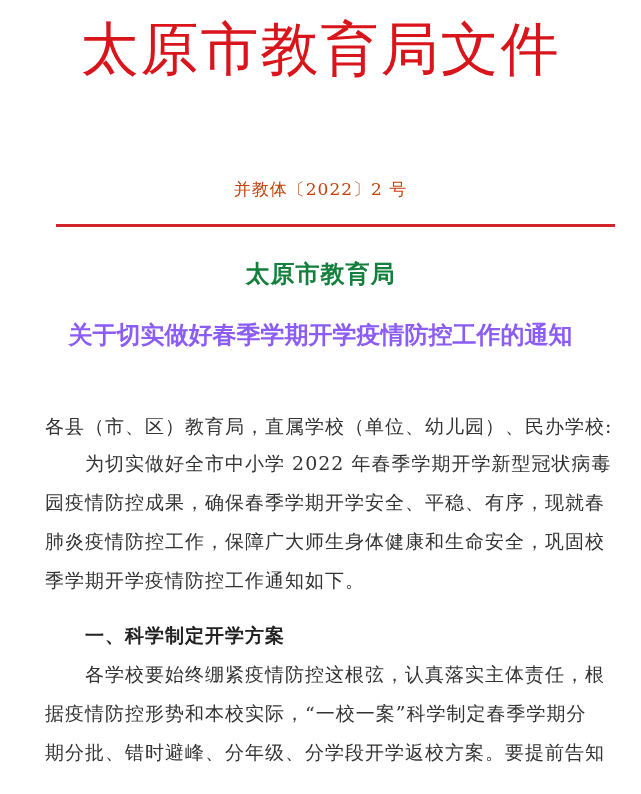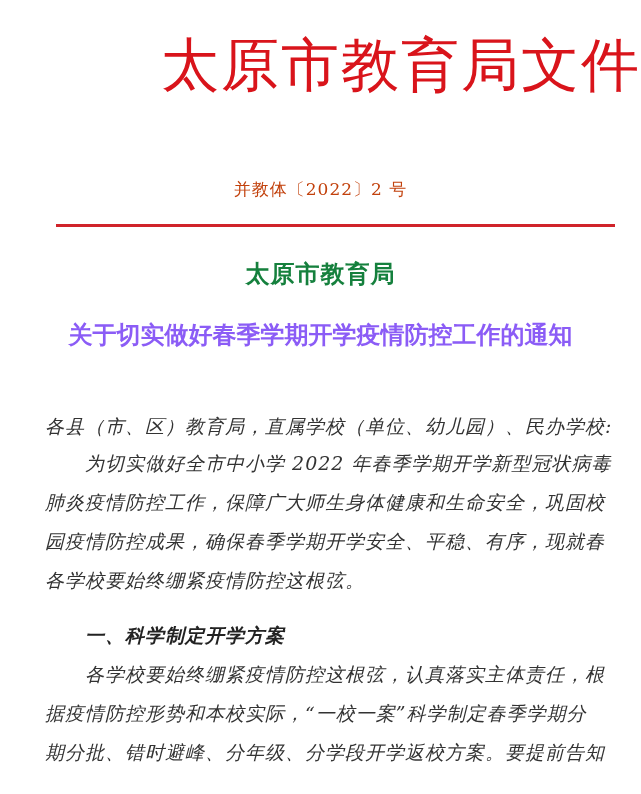--- a/index.html
+++ b/index.html
@@ -13,28 +13,27 @@
       overflow: hidden;
       position: relative;
       font-family: "DejaVu Serif", "Liberation Serif", serif;
       color: #2a2a2a;
     }
     .doc-header-title {
       position: absolute;
       left: 0;
       width: 641px;
       top: 14px;
-      text-align: right;
+      text-align: center;
       font-size: 58px;
       line-height: 70px;
       color: #d9141b;
       letter-spacing: 2px;
       font-family: "DejaVu Serif", "Liberation Serif", serif;
       font-weight: normal;
-      margin-top: 16px;
     }
     .doc-number {
       position: absolute;
       left: 0;
       width: 641px;
       top: 177px;
       text-align: center;
       font-size: 17px;
       line-height: 24px;
       color: #c2410c;
@@ -78,21 +77,20 @@
       top: 408px;
       font-size: 19px;
       color: #333333;
       letter-spacing: 1px;
     }
     .line {
       height: 39px;
       line-height: 39px;
       white-space: nowrap;
       overflow: hidden;
-      font-style: italic;
     }
     .indent {
       padding-left: 40px;
     }
     .section-heading {
       font-weight: bold;
       color: #222222;
       margin-top: 16px;
     }
     .line.first {
@@ -113,23 +111,23 @@
 
   <div class="issuer">太原市教育局</div>
 
   <div class="notice-title">关于切实做好春季学期开学疫情防控工作的通知</div>
 
   <div class="body-text">
 
     <div class="line first">各县（市、区）教育局，直属学校（单位、幼儿园）、民办学校:</div>
 
     <div class="line indent">为切实做好全市中小学 2022 年春季学期开学新型冠状病毒</div>
+    <div class="line">园疫情防控成果，确保春季学期开学安全、平稳、有序，现就春</div>
     <div class="line">肺炎疫情防控工作，保障广大师生身体健康和生命安全，巩固校</div>
-    <div class="line">园疫情防控成果，确保春季学期开学安全、平稳、有序，现就春</div>
-    <div class="line">各学校要始终绷紧疫情防控这根弦。</div>
+    <div class="line">季学期开学疫情防控工作通知如下。</div>
 
     <div class="line indent section-heading">一、科学制定开学方案</div>
 
     <div class="line indent">各学校要始终绷紧疫情防控这根弦，认真落实主体责任，根</div>
     <div class="line">据疫情防控形势和本校实际，“一校一案”科学制定春季学期分</div>
     <div class="line">期分批、错时避峰、分年级、分学段开学返校方案。要提前告知</div>
 
   </div>
 </div>
 

